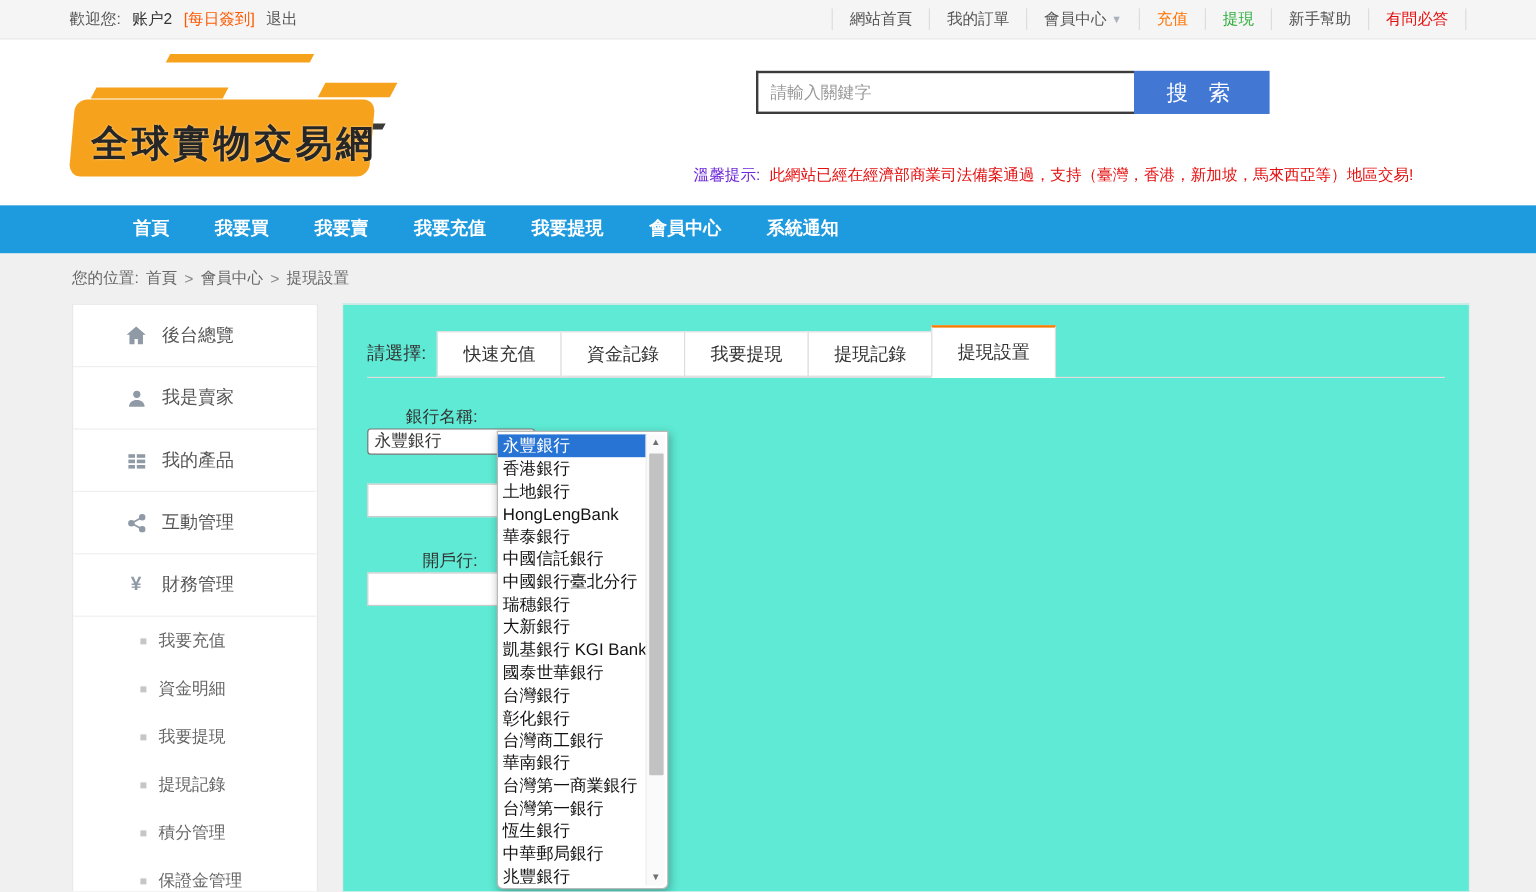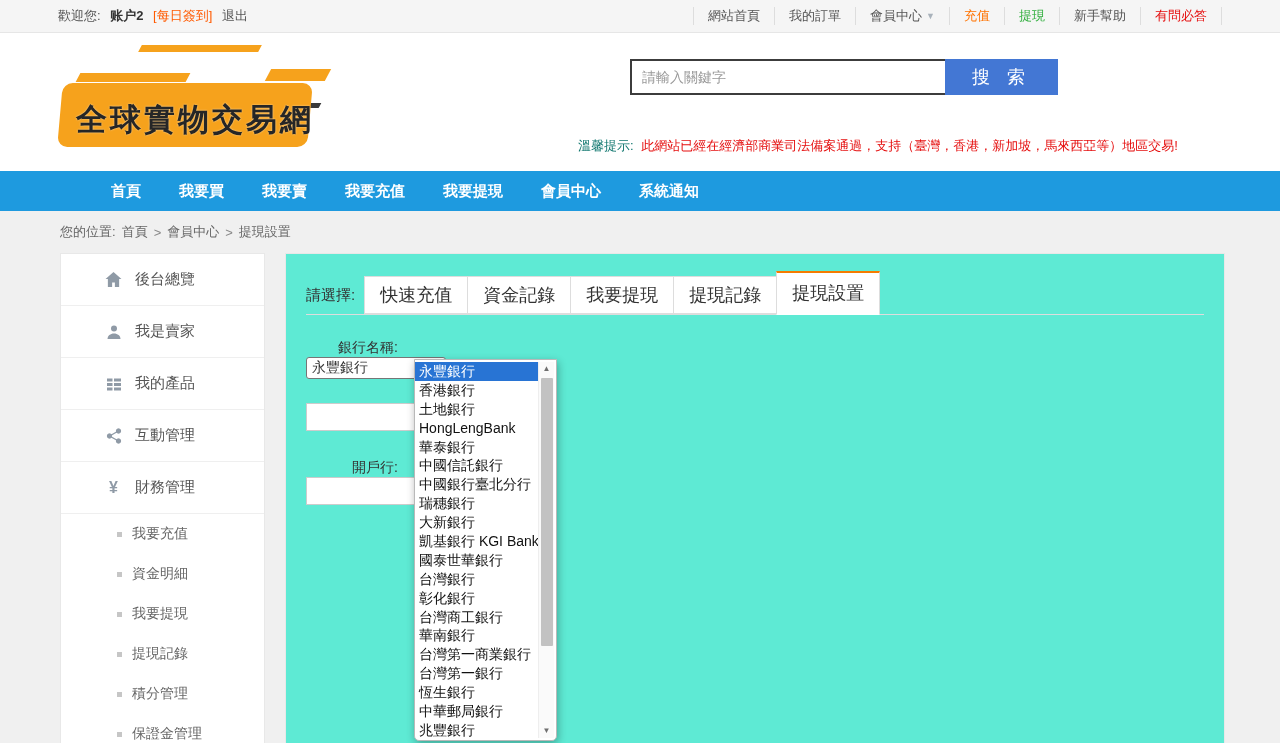--- a/index.html
+++ b/index.html
@@ -5,21 +5,21 @@
   * { box-sizing: border-box; margin: 0; padding: 0; }
   html,body { width:1280px; height:743px; overflow:hidden; }
   body {
     font-family: "Liberation Sans","DejaVu Sans",sans-serif;
     background:#f0f0f0; color:#333; position:relative;
   }
   
   .topbar{height:33px;background:#f5f5f5;border-bottom:1px solid #e6e6e6;
     display:flex;align-items:center;justify-content:space-between;padding:0 58px;font-size:13px;color:#555;}
   .topbar-left span{margin-right:6px;}
-  .tb-user{font-weight:bold;color:#333;}
+  .tb-user{font-weight:normal;color:#333;}
   .tb-signin{color:#ff5a00;cursor:pointer;}
   .tb-logout{cursor:pointer;}
   .topbar-right{display:flex;align-items:center;height:100%;}
   .tmenu{padding:0 14px;border-right:1px solid #ddd;color:#555;cursor:pointer;display:flex;align-items:center;gap:4px;white-space:nowrap;}
   .tmenu:first-child{border-left:1px solid #ddd;}
   .caret{font-size:9px;color:#a9b2bb;}
   
   .header{height:138px;background:#fff;position:relative;}
   .logo{position:absolute;left:60px;top:10px;width:275px;height:120px;cursor:pointer;}
   .lg-b1,.lg-b2,.lg-b3{position:absolute;background:#f6a21c;transform:skewX(-28deg);}
@@ -32,21 +32,21 @@
   .lg-block{position:absolute;left:0px;top:40px;width:250px;height:64px;background:#f6a21c;border-radius:10px;transform:skewX(-5deg);}
   .lg-text{position:absolute;left:16px;top:56px;font-size:31px;font-weight:bold;color:#262626;letter-spacing:3px;white-space:nowrap;
     text-shadow:0 0 2px rgba(255,255,255,.6);}
   .search-wrap{position:absolute;left:630px;top:26px;display:flex;}
   .search-input{width:315px;height:36px;border:2px solid #3c3c3c;border-right:none;padding:0 10px;font-size:14px;outline:none;
     font-family:"Liberation Sans","DejaVu Sans",sans-serif;}
   .search-input::placeholder{color:#999;}
   .search-btn{width:113px;height:36px;background:#4377d4;color:#fff;border:none;font-size:18px;letter-spacing:6px;cursor:pointer;
     font-family:"Liberation Sans","DejaVu Sans",sans-serif;}
   .notice{position:absolute;left:578px;top:104px;font-size:13px;white-space:nowrap;}
-  .notice-label{color:#0f766e;margin-right:4px;}
+  .notice-label{color:#6d28d9;margin-right:4px;}
   .notice-text{color:#e50e0e;}
   
   .navbar{height:40px;background:#1e9adf;display:flex;align-items:center;padding-left:92px;}
   .nav-item{color:#fff;font-size:15px;font-weight:bold;padding:0 19px;line-height:40px;cursor:pointer;white-space:nowrap;}
   
   .breadcrumb{height:42px;display:flex;align-items:center;padding:0 60px;font-size:13px;color:#666;gap:6px;}
   .bc-link{cursor:pointer;}
   .bc-sep{color:#888;}
   
   .content{position:absolute;left:60px;top:253px;width:1165px;bottom:0;display:flex;gap:20px;}
@@ -55,21 +55,21 @@
     font-size:15px;color:#555;cursor:pointer;}
   .side-item .icn{width:17px;height:17px;color:#8f9aa6;display:flex;align-items:center;justify-content:center;flex:none;}
   .yen{font-size:16px;font-weight:bold;color:#8f9aa6;}
   .side-sub{height:40px;display:flex;align-items:center;padding-left:56px;gap:10px;font-size:14px;color:#666;cursor:pointer;}
   .side-sub:first-of-type{margin-top:6px;}
   .bullet{width:5px;height:5px;background:#c6c6c6;flex:none;}
   
   .main{flex:1;background:#5eead4;border:1px solid #e8e8e8;border-bottom:none;padding:16px 20px 0 20px;position:relative;}
   .tabrow{display:flex;align-items:flex-end;border-bottom:1px solid #ddd;height:45px;}
   .tabs-label{font-size:15px;color:#333;margin-right:10px;line-height:38px;}
-  .tab{width:104px;text-align:center;height:38px;line-height:37px;border:1px solid #ddd;background:#fff;font-size:18px;
+  .tab{width:104px;text-align:center;height:38px;line-height:37px;border:1px solid #ddd;background:#fff;font-size:15px;
     color:#333;cursor:pointer;margin-left:-1px;white-space:nowrap;}
   .tab:first-of-type{margin-left:0;}
   .tab.active{height:44px;line-height:41px;border-top:2px solid #f57c00;margin-bottom:-1px;border-bottom:1px solid #fff;
     position:relative;z-index:2;}
   
   .form{margin-top:20px;position:relative;font-size:14px;}
   .frow{display:flex;margin-bottom:24px;align-items:flex-start;flex-direction:column;}
   .flabel{width:100px;text-align:right;padding-right:8px;color:#333;line-height:19px;padding-top:3px;}
   .star{color:#e50e0e;}
   .selbox{width:140px;height:22px;border:1px solid #767676;border-radius:3px;background:#fff;display:flex;align-items:center;

